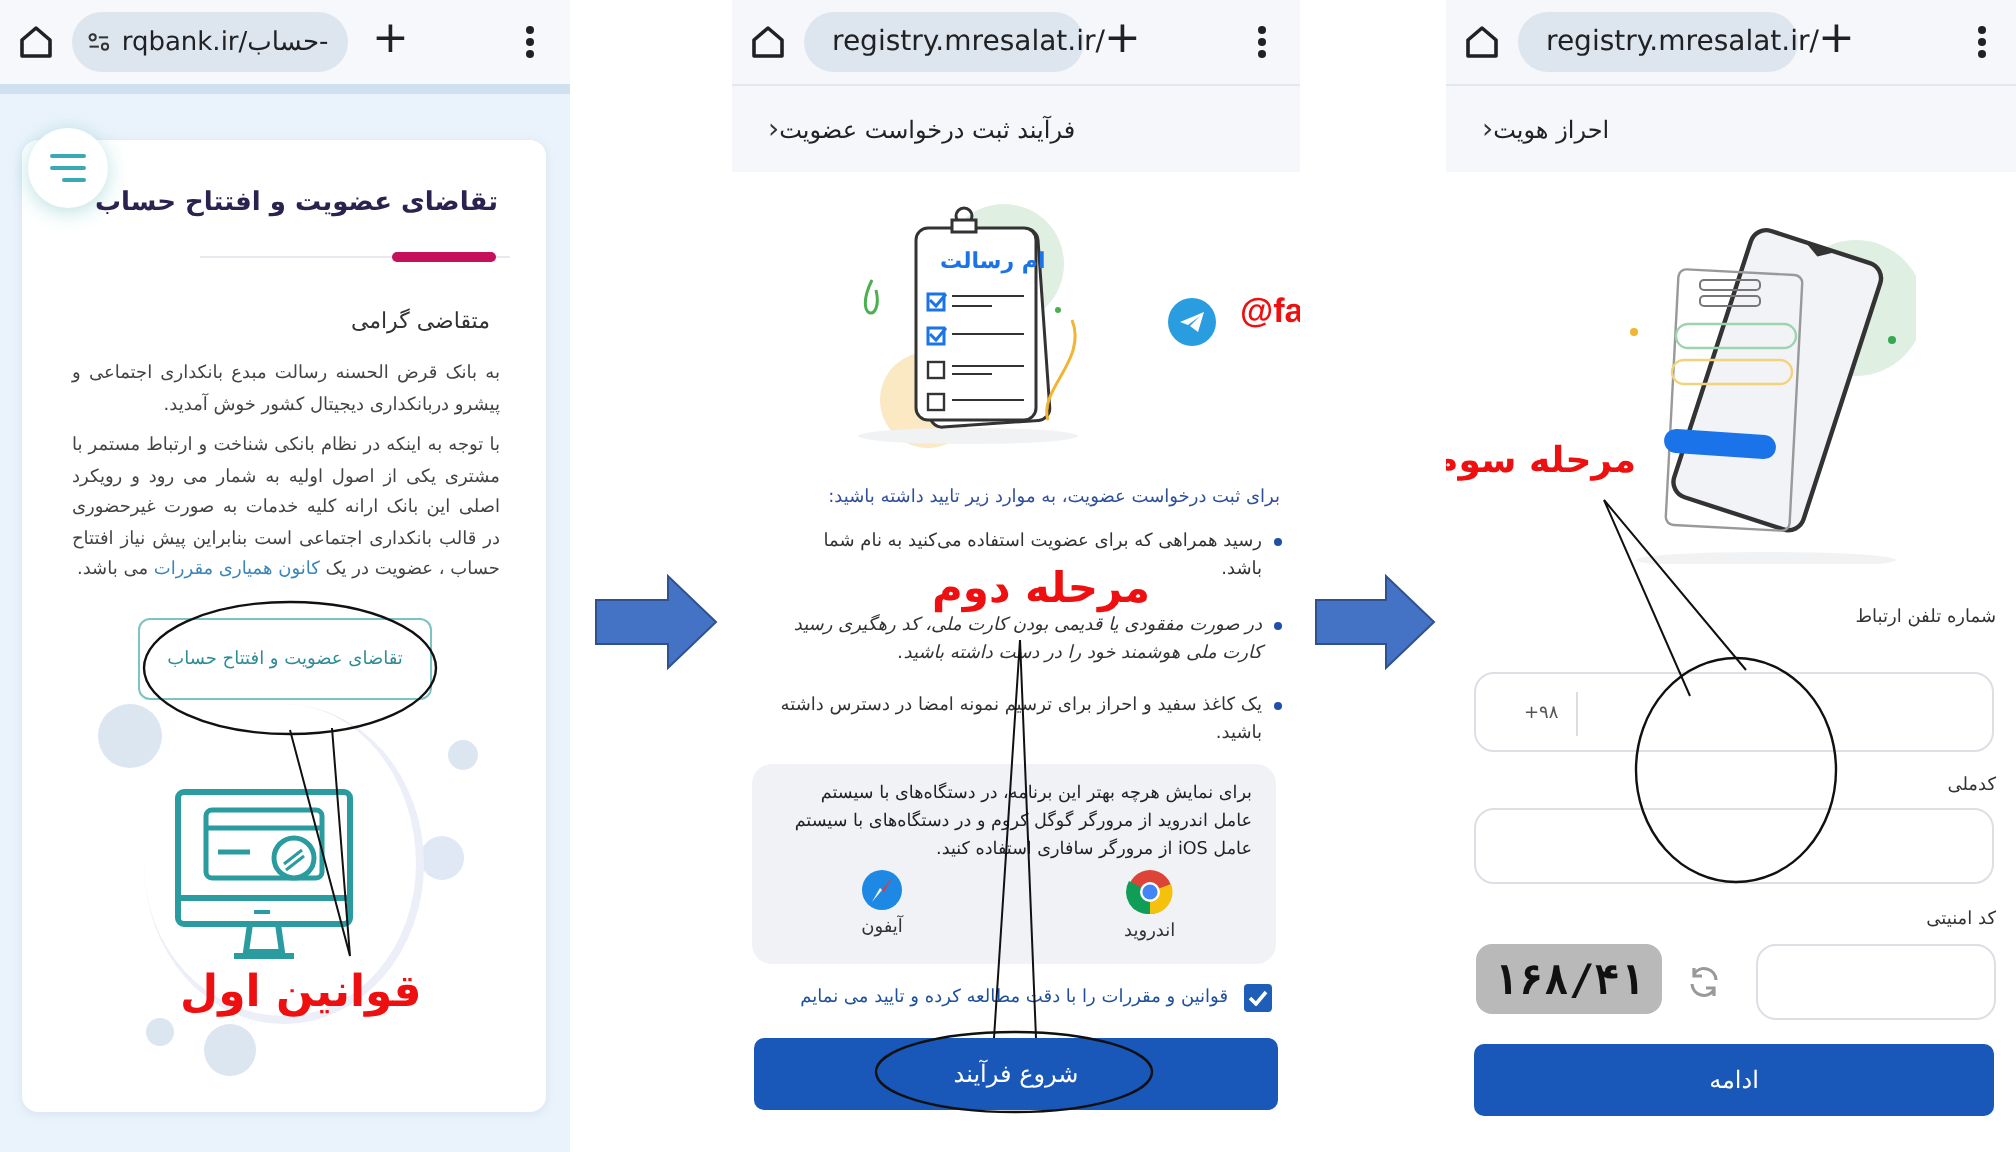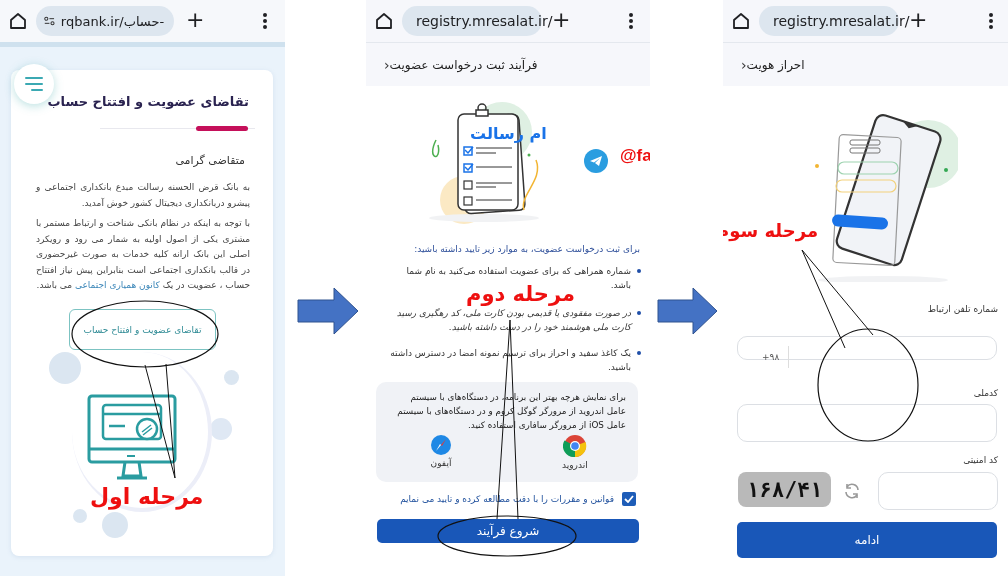--- a/index.html
+++ b/index.html
@@ -43,21 +43,21 @@
   .p2-notes-head { position: absolute; right: 10px; top: 244px; font-size: 9px; color: #2e4f9a; direction: rtl; white-space: nowrap; }
   .p2-bullet { position: absolute; right: 10px; width: 250px; font-size: 9px; line-height: 14px; color: #333; direction: rtl; }
   .p2-bullet::before { content: ""; position: absolute; right: -1px; top: 5px; width: 4px; height: 4px; border-radius: 50%; background: #1f4fa8; }
   .p2-bullet span { display: block; padding-right: 9px; }
   .p2-box { position: absolute; left: 10px; top: 382px; width: 262px; height: 100px; background: #f0f2f6; border-radius: 10px; }
   .p2-box-text { position: absolute; right: 12px; top: 8px; width: 236px; font-size: 8.8px; line-height: 14px; color: #222; direction: rtl; }
   .p2-browser { position: absolute; text-align: center; font-size: 9px; color: #333; }
   .p2-check-row { position: absolute; right: 14px; top: 492px; display: flex; align-items: center; direction: rtl; gap: 8px; }
   .p2-check { width: 14px; height: 14px; background: #1e5db8; border-radius: 2px; display: flex; align-items: center; justify-content: center; }
   .p2-check-label { font-size: 9px; color: #1e4f9c; white-space: nowrap; }
-  .primary-btn { position: absolute; height: 24px; background: #1957b8; border-radius: 5px; color: #fff; display: flex; align-items: center; justify-content: center; font-size: 12px; direction: rtl; }
+  .primary-btn { position: absolute; height: 36px; background: #1957b8; border-radius: 5px; color: #fff; display: flex; align-items: center; justify-content: center; font-size: 12px; direction: rtl; }
 
   
   .p3-intro { position: absolute; right: 10px; top: 302px; width: 270px; font-size: 9px; line-height: 14px; color: #333; direction: rtl; }
   .p3-label { position: absolute; right: 10px; font-size: 9px; color: #333; direction: rtl; }
   .p3-input { position: absolute; background: #fff; border: 1px solid #dcdfe4; border-radius: 10px; }
   .p3-prefix { position: absolute; left: 24px; top: 15px; font-size: 9px; color: #555; }
   .p3-prefix-sep { position: absolute; left: 50px; top: 9px; width: 1px; height: 22px; background: #ddd; }
   .captcha { position: absolute; left: 15px; top: 472px; width: 93px; height: 35px; border-radius: 8px; background: #b9b9b9; display: flex; align-items: center; justify-content: center; font-family: "DejaVu Sans Mono", monospace; font-weight: bold; font-size: 21px; letter-spacing: 3px; color: #111; }
 
   
@@ -97,21 +97,21 @@
     <i style="width:12px; margin-left:6px"></i>
   </div>
   <div class="p1-title">تقاضای عضویت و افتتاح حساب</div>
   <div class="p1-underline"></div>
   <div class="p1-underline-acc"></div>
 
   <div class="p1-greet">متقاضی گرامی</div>
   <div class="p1-para" style="top:180px;">به بانک قرض الحسنه رسالت مبدع بانکداری اجتماعی و پیشرو دربانکداری دیجیتال کشور خوش آمدید.</div>
   <div class="p1-para" style="top:216px;">
     <span>با توجه به اینکه در نظام بانکی شناخت و ارتباط مستمر با مشتری یکی از اصول اولیه به شمار می رود و رویکرد اصلی این بانک ارانه کلیه خدمات به صورت غیرحضوری در قالب بانکداری اجتماعی است بنابراین پیش نیاز افتتاح حساب ، عضویت در یک</span>
-    <span class="link">کانون همیاری اجتماعی</span>
+    <span class="link">کانون همیاری مقررات</span>
     <span>می باشد.</span>
   </div>
 
   <div class="p1-btn">تقاضای عضویت و افتتاح حساب</div>
 
   <div class="dot" style="left:49px; top:352px; width:32px; height:32px;"></div>
   <div class="dot" style="left:224px; top:370px; width:15px; height:15px;"></div>
   <div class="dot" style="left:210px; top:418px; width:22px; height:22px; background:#dfe8f4;"></div>
   <div class="dot" style="left:73px; top:509px; width:14px; height:14px;"></div>
   <div class="dot" style="left:102px; top:512px; width:26px; height:26px;"></div>
@@ -122,21 +122,21 @@
     <line x1="42" y1="64" x2="50" y2="64" stroke="#2a9ca0" stroke-width="2"></line>
     <rect x="18" y="13" width="58" height="34" rx="3" fill="none" stroke="#2a9ca0" stroke-width="2.5"></rect>
     <line x1="18" y1="22" x2="76" y2="22" stroke="#2a9ca0" stroke-width="2.5"></line>
     <line x1="24" y1="34" x2="40" y2="34" stroke="#2a9ca0" stroke-width="2.5"></line>
     <circle cx="62" cy="37" r="10" fill="#fff" stroke="#2a9ca0" stroke-width="2.5"></circle>
     <line x1="57" y1="40" x2="66" y2="33" stroke="#2a9ca0" stroke-width="1.5"></line>
     <line x1="58" y1="43" x2="67" y2="36" stroke="#2a9ca0" stroke-width="1.5"></line>
     <path d="M40 70 L38 84 L56 84 L54 70" fill="none" stroke="#2a9ca0" stroke-width="3"></path>
     <line x1="32" y1="86" x2="62" y2="86" stroke="#2a9ca0" stroke-width="3"></line>
   </svg>
-  <div class="annot" style="left:90px; top:484px; font-size:22px;">مرحله اول</div>
+  <div class="annot" style="left:90px; top:484px; font-size:22px;">قوانین اول</div>
 </div>
 
 <div id="p2" class="panel">
   <div class="toolbar">
     <svg class="tb-home" viewBox="0 0 20 20">
         <path d="M3 9 L10 3 L17 9 L17 17 L3 17 Z" fill="none" stroke="#202124" stroke-width="1.8" stroke-linejoin="round"></path>
       </svg>
     <div class="tb-url" style="width:140px;">
       <svg class="tune" viewBox="0 0 14 12">
           <circle cx="3" cy="3" r="2" fill="none" stroke="#333" stroke-width="1.3"></circle>
@@ -176,32 +176,32 @@
     <rect x="40" y="64" width="8" height="8" fill="none" stroke="#1a73e8" stroke-width="1.5"></rect>
     <path d="M41 67 L44 70 L49 64" fill="none" stroke="#1a73e8" stroke-width="1.5"></path>
     <line x1="52" y1="67" x2="88" y2="67" stroke="#333" stroke-width="1"></line>
     <rect x="40" y="81" width="8" height="8" fill="none" stroke="#333" stroke-width="1.2"></rect>
     <line x1="52" y1="83" x2="88" y2="83" stroke="#333" stroke-width="1"></line>
       <line x1="52" y1="87" x2="72" y2="87" stroke="#333" stroke-width="1"></line>
     <rect x="40" y="97" width="8" height="8" fill="none" stroke="#333" stroke-width="1.2"></rect>
     <line x1="52" y1="100" x2="88" y2="100" stroke="#333" stroke-width="1"></line>
     <path d="M112 60 C120 80 95 95 100 110" fill="none" stroke="#f2b533" stroke-width="1.5"></path>
   </svg>
-  <div style="position:absolute; left:104px; top:124px; font-size:16px; font-weight:bold; color:#1a73e8; direction:rtl;">ام رسالت</div>
+  <div style="position:absolute; left:104px; top:124px; font-size:11px; font-weight:bold; color:#1a73e8; direction:rtl;">ام رسالت</div>
 
   <div style="position:absolute; left:218px; top:149px; width:24px; height:24px; border-radius:50%; background:#2a9de0; display:flex; align-items:center; justify-content:center;">
     <svg width="14" height="12" viewBox="0 0 14 12">
         <path d="M1 6 L13 1 L10 11 L6 8 L11 3 L5 7.5 Z" fill="#fff"></path>
       </svg>
   </div>
   <div style="position:absolute; left:254px; top:146px; font-size:17px; font-weight:bold; color:#ee1010; font-family:'Liberation Sans',sans-serif; white-space:nowrap;">@fastvam_bot</div>
 
   <div class="p2-notes-head">برای ثبت درخواست عضویت، به موارد زیر تایید داشته باشید:</div>
   <div class="p2-bullet" style="top:264px;">
-      <span>شماره همراهی که برای عضویت استفاده می‌کنید به نام شما باشد.</span>
+      <span>رسید همراهی که برای عضویت استفاده می‌کنید به نام شما باشد.</span>
     </div>
   <div class="p2-bullet" style="top:306px;font-style:italic;">
       <span>در صورت مفقودی یا قدیمی بودن کارت ملی، کد رهگیری رسید کارت ملی هوشمند خود را در دست داشته باشید.</span>
     </div>
   <div class="p2-bullet" style="top:346px;">
       <span>یک کاغذ سفید و احراز برای ترسیم نمونه امضا در دسترس داشته باشید.</span>
     </div>
 
   <div class="annot" style="left:100px; top:282px; font-size:21px;">مرحله دوم</div>
 
@@ -279,21 +279,21 @@
     <rect x="42" y="36" width="30" height="5" rx="2" fill="none" stroke="#777" stroke-width="1"></rect>
     <rect x="30" y="50" width="60" height="12" rx="6" fill="none" stroke="#9ed3b0" stroke-width="1.2"></rect>
     <rect x="28" y="68" width="60" height="12" rx="6" fill="none" stroke="#f3d27d" stroke-width="1.2"></rect>
     <rect x="24" y="104" width="56" height="12" rx="6" fill="#1a73e8" transform="rotate(4 52 110)"></rect>
   </svg>
   <div class="annot" style="left:-7px; top:220px; font-size:18px;">مرحله سوم</div>
 
   <div class="p3-intro">
     <div>شماره تلفن ارتباط</div>
   </div>
-  <div class="p3-input" style="left:14px; top:336px; width:260px; height:24px;">
+  <div class="p3-input" style="left:14px; top:336px; width:260px; height:40px;">
     <span class="p3-prefix">+۹۸</span>
     <span class="p3-prefix-sep"></span>
   </div>
   <div class="p3-label" style="top:388px;margin-left:14px;">کدملی</div>
   <div class="p3-input" style="left:14px; top:404px; width:260px; height:38px;"></div>
   <div class="p3-label" style="top:455px;">کد امنیتی</div>
   <div class="p3-input" style="left:155px; top:472px; width:120px; height:38px;"></div>
   <svg style="position:absolute; left:120px; top:482px;" width="18" height="18" viewBox="0 0 18 18">
     <path d="M15 8 A6 6 0 0 0 4 5" fill="none" stroke="#999" stroke-width="1.6"></path>
       <path d="M4 2 L4 6 L8 6" fill="none" stroke="#999" stroke-width="1.6"></path>

